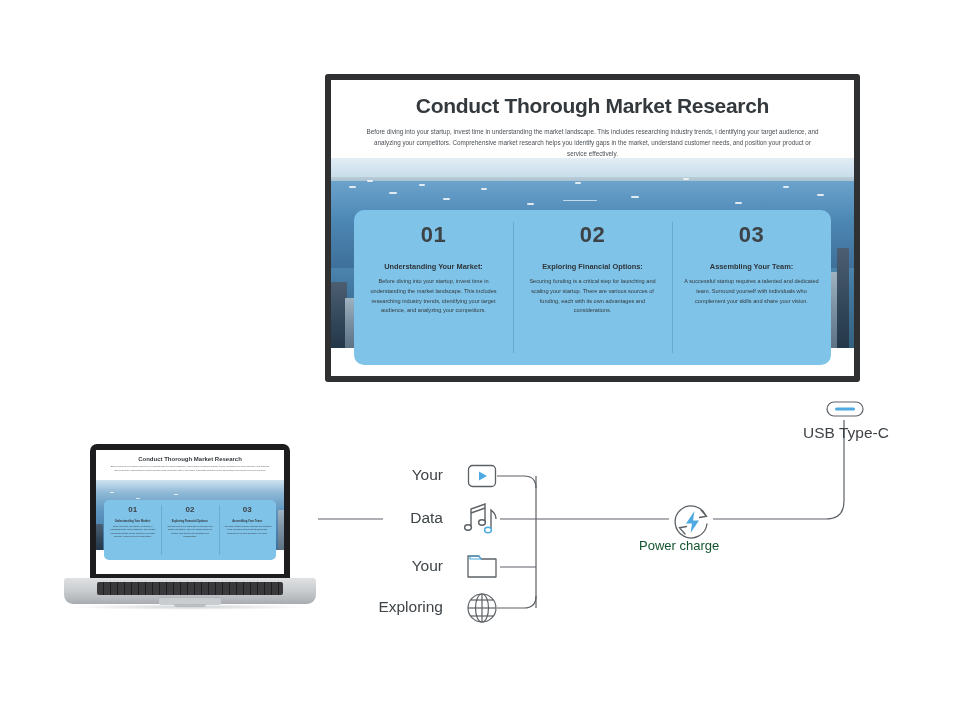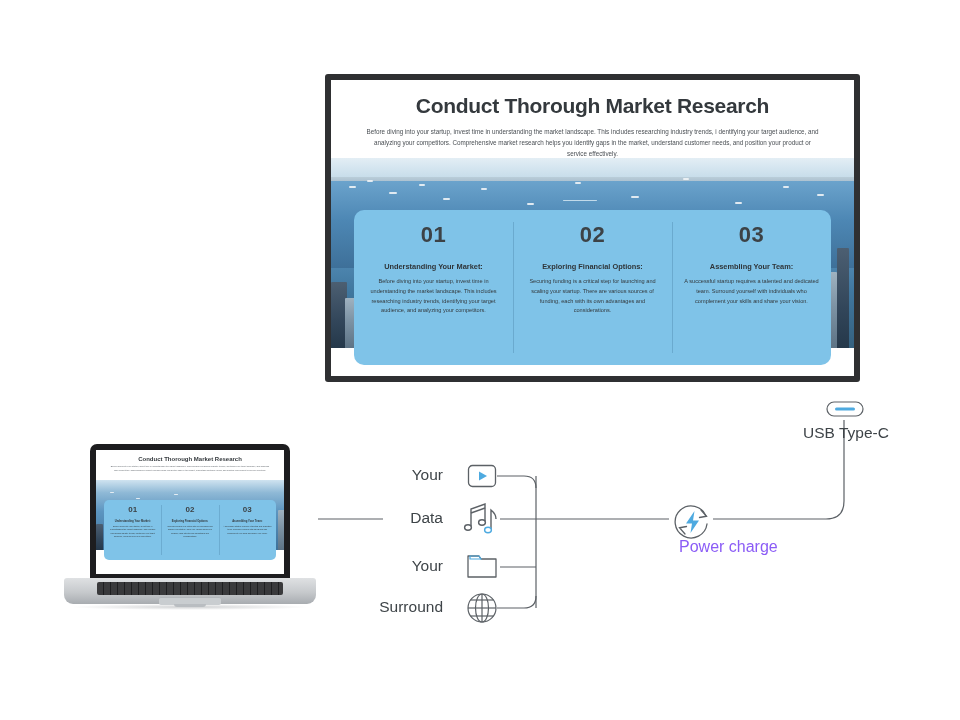--- a/index.html
+++ b/index.html
@@ -152,21 +152,21 @@
   .conn-icon { position: absolute; }
 
   #usbc-label {
     position: absolute; left: 803px; top: 424px;
     font-size: 15.5px; color: #3e4448; white-space: nowrap;
   }
   #usbc-plug { position: absolute; left: 826px; top: 401px; }
 
   #power-label {
     position: absolute; left: 639px; top: 538px;
-    font-size: 16px; color: #8b5cf6; white-space: nowrap; margin-left: 40px;
+    font-size: 13px; color: #14532d; white-space: nowrap;
   }
   #power-icon { position: absolute; left: 673px; top: 502px; }
 
   svg.wires { position: absolute; left: 0; top: 0; width: 960px; height: 720px; pointer-events: none; }
 </style>
 </head>
 <body>
 
 <div id="stage">
 
@@ -332,21 +332,21 @@
   </div>
 
   <div class="conn-label" style="left:333px; top:557px; width:110px;">Your</div>
   <div class="conn-icon" style="left:466px; top:551px;">
     <svg width="32" height="28" viewBox="0 0 32 28">
       <path d="M2,26 V5 H13 L15,8 H30 V26 Z" fill="#ffffff" stroke="#5c6166" stroke-width="1.3" stroke-linejoin="round"></path>
       <path d="M4,5 H13 L15,8 H4 Z" fill="none" stroke="#4eaae0" stroke-width="1.2"></path>
     </svg>
   </div>
 
-  <div class="conn-label" style="left:325px; top:598px; width:118px;">Surround</div>
+  <div class="conn-label" style="left:325px; top:598px; width:118px;">Exploring</div>
   <div class="conn-icon" style="left:466px; top:592px;">
     <svg width="32" height="32" viewBox="0 0 32 32">
       <g fill="none" stroke="#5c6166" stroke-width="1.2">
         <circle cx="16" cy="16" r="14"></circle>
         <ellipse cx="16" cy="16" rx="6.5" ry="14"></ellipse>
         <line x1="2" y1="16" x2="30" y2="16"></line>
         <path d="M4.5,8 H27.5"></path>
         <path d="M4.5,24 H27.5"></path>
         <line x1="16" y1="2" x2="16" y2="30"></line>
       </g>

